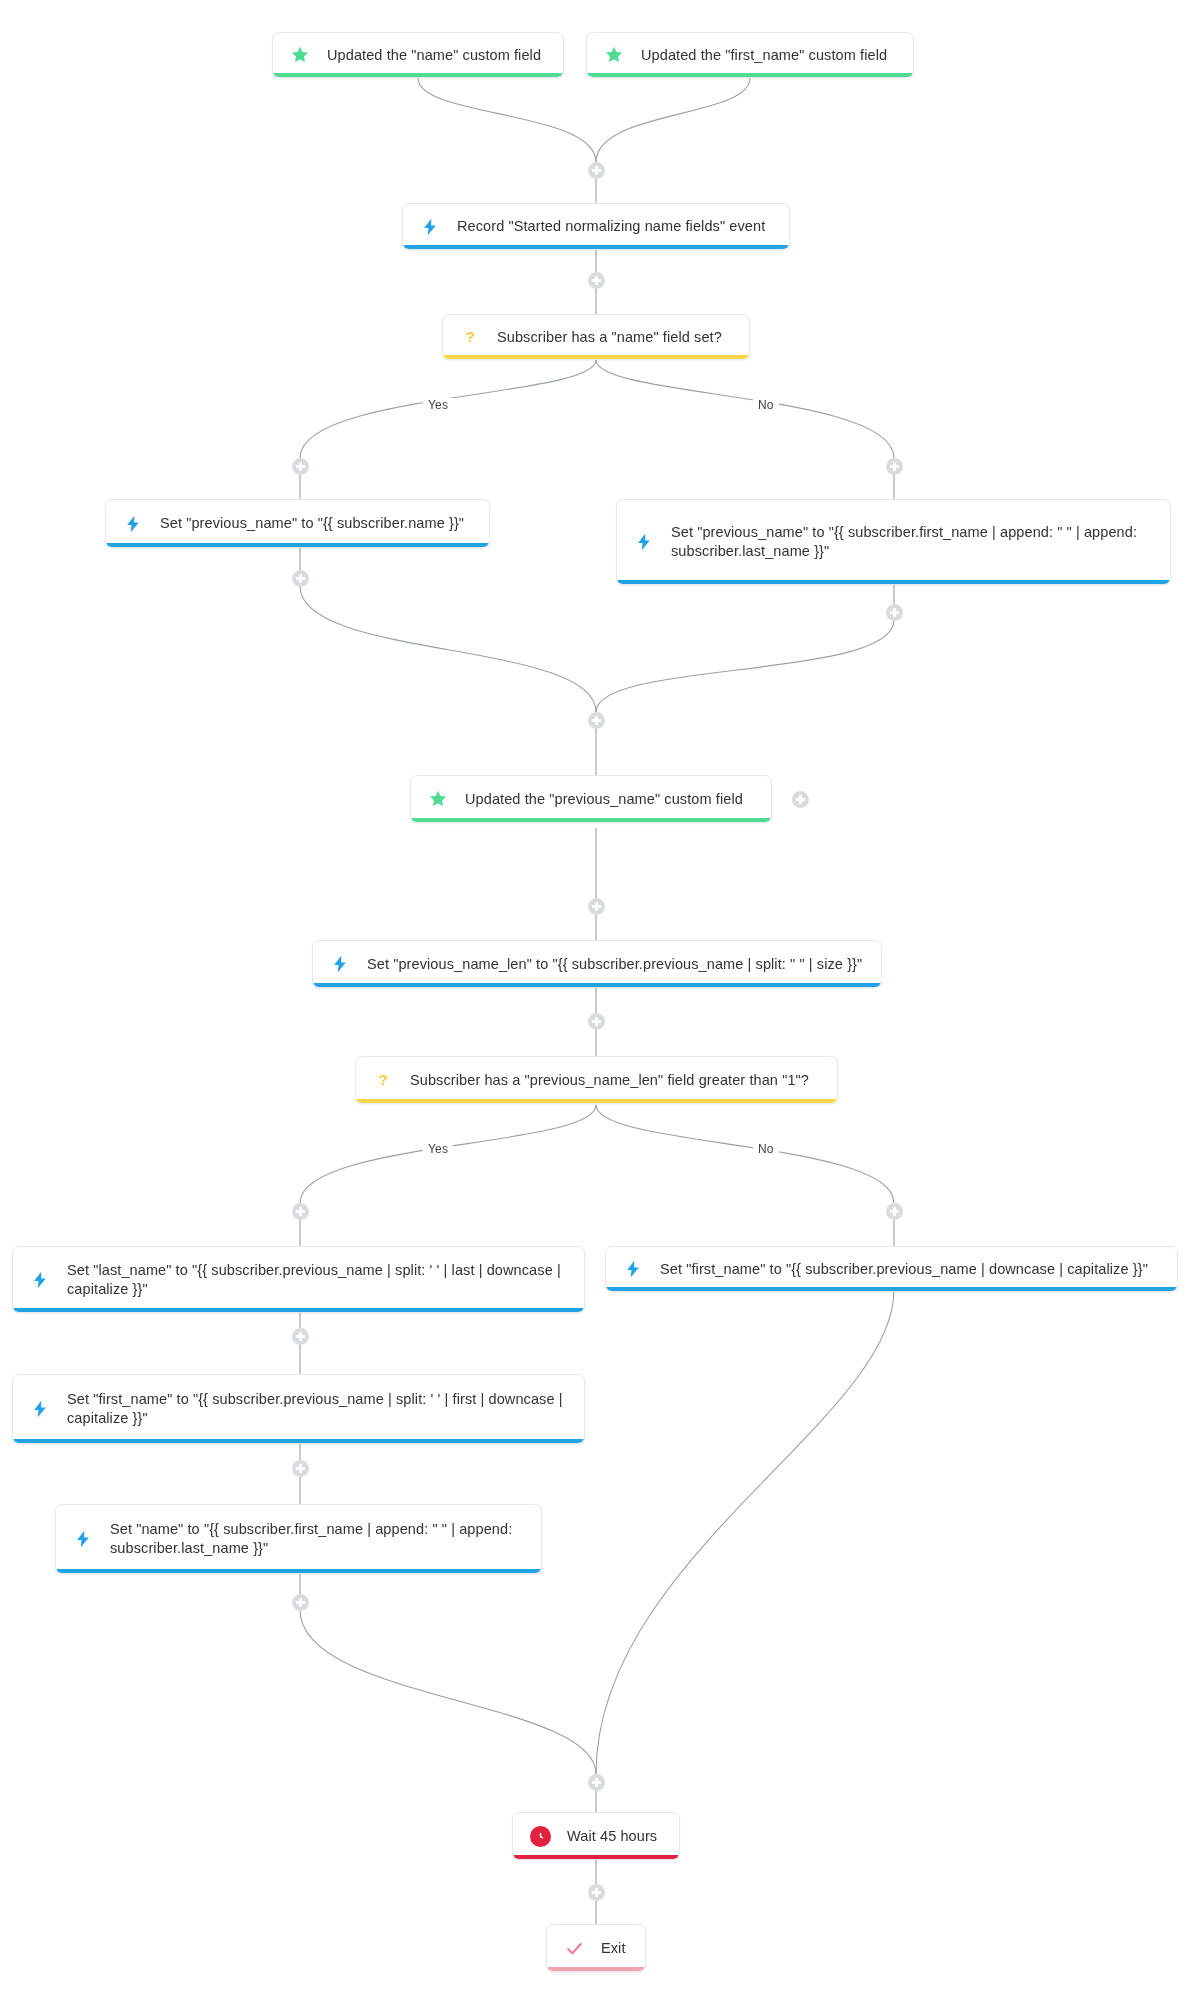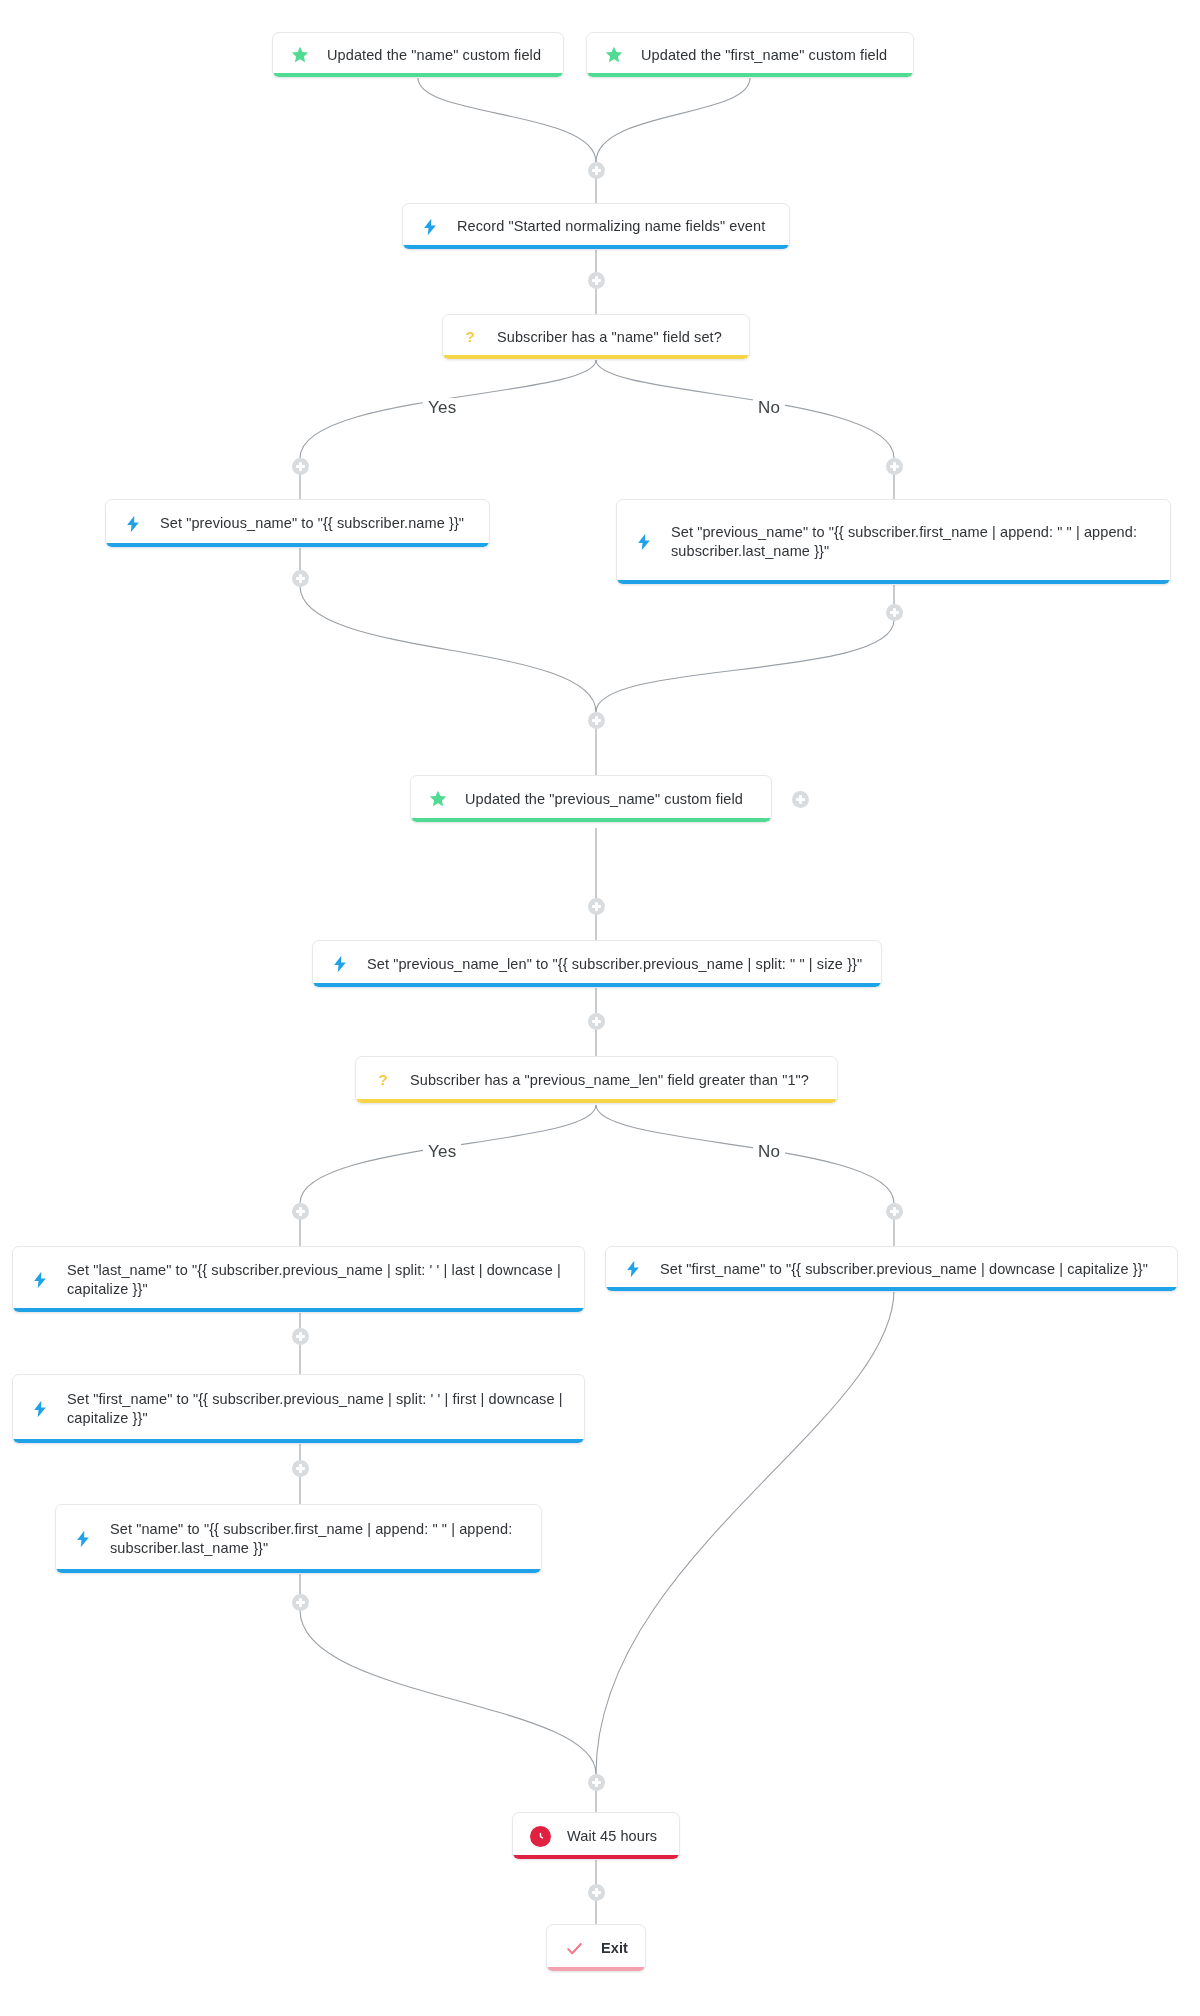--- a/index.html
+++ b/index.html
@@ -40,21 +40,21 @@
 
   .junction{
     position:absolute;width:17px;height:17px;border-radius:50%;
     background:#d9dcdf;display:flex;align-items:center;justify-content:center;
   }
   .junction .h,.junction .v{position:absolute;background:#ffffff;border-radius:1px;}
   .junction .h{width:9px;height:2.4px;}
   .junction .v{width:2.4px;height:9px;}
 
   .edgelabel{
-    position:absolute;font-size:17px;color:#3d4246;background:#ffffff;
+    position:absolute;font-size:12px;color:#3d4246;background:#ffffff;
     padding:0 5px;letter-spacing:.2px;
   }
   .clockdot{
     width:21px;height:21px;border-radius:50%;background:#e0213f;
     display:flex;align-items:center;justify-content:center;
   }
 </style>
 </head>
 <body>
 
@@ -333,21 +333,21 @@
     </span>
     <span class="lbl">Wait 45 hours</span>
     <span class="accent accent-crimson"></span>
   </div>
 
   <div class="junction" style="left:588px;top:1884px;">
     <span class="h"></span>
       <span class="v"></span>
   </div>
 
-  <div class="node" style="left:546px;top:1924px;width:100px;height:48px;font-weight:bold;">
+  <div class="node" style="left:546px;top:1924px;width:100px;height:48px;">
     <span class="ico">
       <svg width="19" height="19" viewBox="0 0 24 24" fill="none" stroke="#f3788c" stroke-width="2.6" stroke-linecap="round" stroke-linejoin="round">
         <path d="M4 12.8l5.2 5.2L20 6.4"></path>
       </svg>
     </span>
     <span class="lbl">Exit</span>
     <span class="accent accent-pink"></span>
   </div>
 
 </div>

